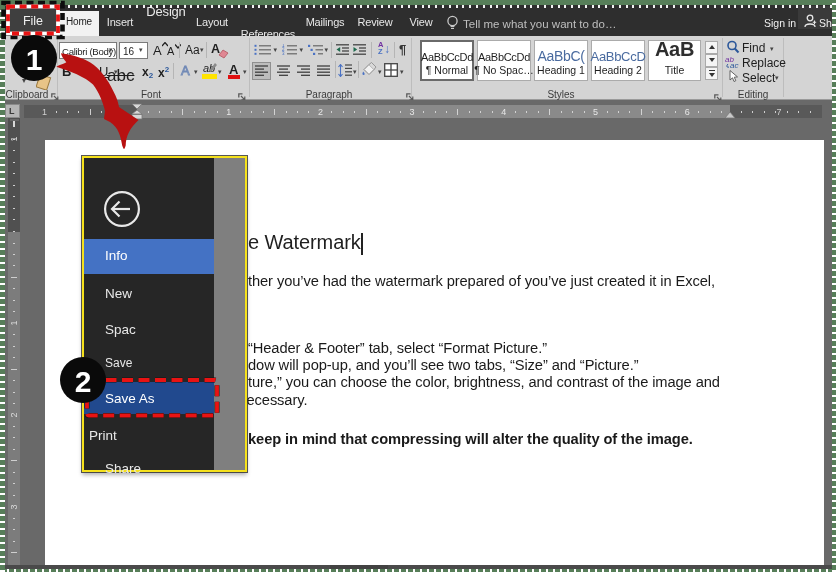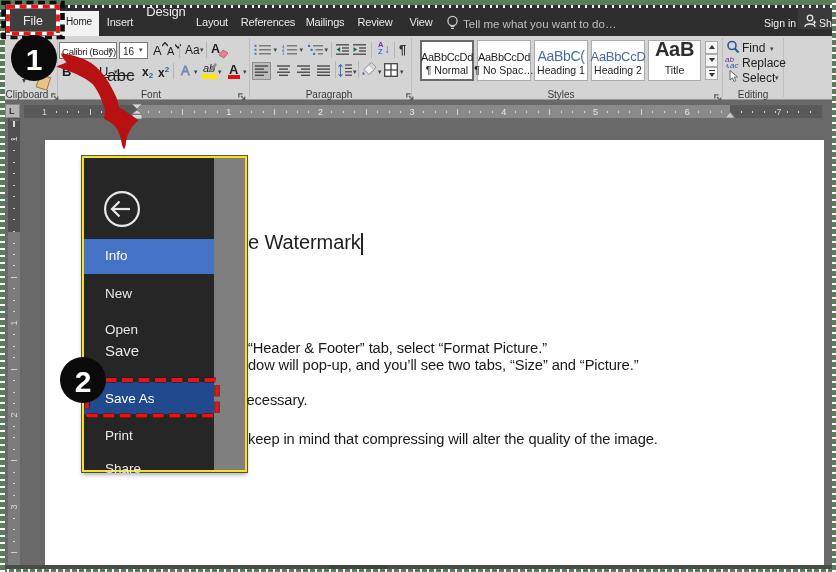--- a/index.html
+++ b/index.html
@@ -6,21 +6,21 @@
 .stage{position:relative;width:836px;height:572px;background:#696969;overflow:hidden;}
 .t{position:absolute;white-space:pre;}
 </style></head><body>
 <div class="stage">
 <div style="position:absolute;left:0px;top:0px;width:836px;height:36px;background:#2e2e2e;"></div>
 <div style="position:absolute;left:59px;top:11px;width:40px;height:25px;background:#f2f2f2;"></div>
 <div class="t" style="left:79px;top:16px;transform:translateX(-50%);font-size:10px;letter-spacing:-0.2px;color:#1e1e1e;font-weight:normal;">Home</div>
 <div class="t" style="left:120px;top:16px;transform:translateX(-50%);font-size:11px;letter-spacing:-0.2px;color:#e8e8e8;font-weight:normal;">Insert</div>
 <div class="t" style="left:166px;top:4px;transform:translateX(-50%);font-size:13px;letter-spacing:-0.2px;color:#e8e8e8;font-weight:normal;">Design</div>
 <div class="t" style="left:212px;top:16px;transform:translateX(-50%);font-size:11px;letter-spacing:-0.2px;color:#e8e8e8;font-weight:normal;">Layout</div>
-<div class="t" style="left:268px;top:16px;transform:translateX(-50%);font-size:11px;letter-spacing:-0.2px;color:#e8e8e8;font-weight:normal;">References</div>
+<div class="t" style="left:268px;top:28px;transform:translateX(-50%);font-size:11px;letter-spacing:-0.2px;color:#e8e8e8;font-weight:normal;">References</div>
 <div class="t" style="left:325px;top:16px;transform:translateX(-50%);font-size:11px;letter-spacing:-0.2px;color:#e8e8e8;font-weight:normal;">Mailings</div>
 <div class="t" style="left:375px;top:16px;transform:translateX(-50%);font-size:11px;letter-spacing:-0.2px;color:#e8e8e8;font-weight:normal;">Review</div>
 <div class="t" style="left:421px;top:16px;transform:translateX(-50%);font-size:11px;letter-spacing:-0.2px;color:#e8e8e8;font-weight:normal;">View</div>
 <svg style="position:absolute;left:446px;top:15px;" width="13" height="15" viewBox="0 0 13 15">
       <circle cx="6.5" cy="6" r="4.6" fill="none" stroke="#c9c9c9" stroke-width="1.3"></circle>
       <line x1="4.6" y1="11.4" x2="8.4" y2="11.4" stroke="#c9c9c9" stroke-width="1.2"></line>
       <line x1="5" y1="13.4" x2="8" y2="13.4" stroke="#c9c9c9" stroke-width="1.2"></line>
     </svg>
 <div class="t" style="left:463px;top:17.5px;font-size:11.5px;color:#bfbfbf;">Tell me what you want to do…</div>
 <div class="t" style="left:764px;top:16.5px;font-size:10.5px;color:#f0f0f0;">Sign in</div>
@@ -361,41 +361,43 @@
 <div style="position:absolute;left:13.2px;top:161.9px;width:1.5px;height:1px;background:#cfcfcf;"></div>
 <div style="position:absolute;left:13.2px;top:173.3px;width:1.5px;height:1px;background:#cfcfcf;"></div>
 <div style="position:absolute;left:13.2px;top:184.8px;width:1.5px;height:1px;background:#cfcfcf;"></div>
 <div style="position:absolute;left:13.2px;top:196.3px;width:1.5px;height:1px;background:#cfcfcf;"></div>
 <div style="position:absolute;left:13.2px;top:207.7px;width:1.5px;height:1px;background:#cfcfcf;"></div>
 <div style="position:absolute;left:13.2px;top:219.2px;width:1.5px;height:1px;background:#cfcfcf;"></div>
 <div style="position:absolute;left:13.2px;top:230.7px;width:1.5px;height:1px;background:#cfcfcf;"></div>
 <div style="position:absolute;left:45px;top:140px;width:779px;height:424.5px;background:#fff;"></div>
 <div class="t" style="left:248px;top:231px;font-size:20px;color:#1f1f1f;letter-spacing:-0.1px;">e Watermark</div>
 <div style="position:absolute;left:361px;top:233px;width:1.5px;height:22px;background:#222;"></div>
+<div class="t" style="left:248px;top:272.5px;font-size:14.7px;color:#1a1a1a;letter-spacing:-0.1px;">ther you’ve had the watermark prepared of you’ve just created it in Excel,</div>
 <div class="t" style="left:248px;top:339.6px;font-size:14.7px;color:#1a1a1a;letter-spacing:-0.1px;">“Header &amp; Footer” tab, select “Format Picture.”</div>
 <div class="t" style="left:248px;top:357.0px;font-size:14.7px;color:#1a1a1a;letter-spacing:-0.1px;">dow will pop-up, and you’ll see two tabs, “Size” and “Picture.”</div>
+<div class="t" style="left:248px;top:374.3px;font-size:14.7px;color:#1a1a1a;letter-spacing:-0.1px;">ture,” you can choose the color, brightness, and contrast of the image and</div>
 <div class="t" style="left:246.5px;top:391.6px;font-size:14.7px;color:#1a1a1a;letter-spacing:-0.1px;">ecessary.</div>
-<div class="t" style="left:248px;top:430.5px;font-size:14.7px;color:#1a1a1a;letter-spacing:-0.1px;">keep in mind that compressing will alter the quality of the image.</div>
+<div class="t" style="left:248px;top:430.5px;font-size:14.7px;color:#1a1a1a;letter-spacing:-0.1px;font-weight:bold;">keep in mind that compressing will alter the quality of the image.</div>
 <div style="position:absolute;left:0px;top:564.5px;width:836px;height:7.5px;background:#4a4a4a;"></div>
 <div style="position:absolute;left:330px;top:564.5px;width:58px;height:7.5px;background:#424242;"></div>
 <div style="position:absolute;left:82px;top:156px;width:165px;height:316px;background:#262626;border:2px solid #f5e11c;box-shadow:0 0 0 1px rgba(45,45,45,0.8),0 3px 4px rgba(0,0,0,0.3);"></div>
 <div style="position:absolute;left:214px;top:158px;width:31px;height:312px;background:#7f7f7f;"></div>
 <svg style="position:absolute;left:102.5px;top:189.5px;" width="38" height="38" viewBox="0 0 38 38">
       <circle cx="19" cy="19" r="16.9" fill="none" stroke="#e8e8e8" stroke-width="2.2"></circle>
       <line x1="10" y1="19" x2="27" y2="19" stroke="#e8e8e8" stroke-width="2.2"></line>
       <path d="M16.5,11.5 L9,19 L16.5,26.5" fill="none" stroke="#e8e8e8" stroke-width="2.2"></path>
     </svg>
 <div style="position:absolute;left:84px;top:239px;width:130px;height:35px;background:#4472c4;"></div>
 <div style="position:absolute;left:84px;top:381.5px;width:130px;height:32.5px;background:#21498e;"></div>
 <div class="t" style="left:105px;top:248px;font-size:13.5px;color:#fff;">Info</div>
 <div class="t" style="left:105px;top:286px;font-size:13.5px;color:#e8e8e8;">New</div>
-<div class="t" style="left:105px;top:322px;font-size:13.5px;color:#e8e8e8;">Open</div>
-<div class="t" style="left:105px;top:342px;font-size:15px;color:#e8e8e8;">Save</div>
+<div class="t" style="left:105px;top:322px;font-size:13.5px;color:#e8e8e8;">Spac</div>
+<div class="t" style="left:105px;top:356px;font-size:12px;color:#e8e8e8;">Save</div>
 <div class="t" style="left:105px;top:391px;font-size:13.5px;color:#fff;">Save As</div>
-<div class="t" style="left:105px;top:428px;font-size:13.5px;color:#e8e8e8;">Print</div>
+<div class="t" style="left:89px;top:428px;font-size:13.5px;color:#e8e8e8;">Print</div>
 <div class="t" style="left:105px;top:460.5px;font-size:13.5px;color:#e8e8e8;">Share</div>
 <svg style="position:absolute;left:84px;top:376px;" width="137" height="45" viewBox="0 0 137 45">
       <rect x="3" y="4" width="130" height="35.5" fill="none" stroke="#151515" stroke-width="5" stroke-dasharray="11 5.5" rx="2"></rect>
       <rect x="3" y="4" width="130" height="35.5" fill="none" stroke="#e81313" stroke-width="3.8" stroke-dasharray="11 5.5" rx="2"></rect>
     </svg>
 <div style="position:absolute;left:0px;top:0px;width:836px;height:5.2px;background:#577e59;"></div>
 <div style="position:absolute;left:0px;top:5.2px;width:836px;height:2.8px;background:repeating-linear-gradient(90deg,#f2f2f2 0 2px,rgba(0,0,0,0) 2px 6.8px);"></div>
 <div style="position:absolute;left:0px;top:568.5px;width:836px;height:3.5px;background:repeating-linear-gradient(90deg,#ffffff 0 2.5px,#577e59 2.5px 7px);"></div>
 <div style="position:absolute;left:0px;top:0px;width:4.5px;height:572px;background:repeating-linear-gradient(0deg,#ffffff 0 2.2px,#577e59 2.2px 7px);"></div>
 <div style="position:absolute;left:831.5px;top:0px;width:4.5px;height:572px;background:repeating-linear-gradient(0deg,#ffffff 0 2.2px,#577e59 2.2px 7px);"></div>

